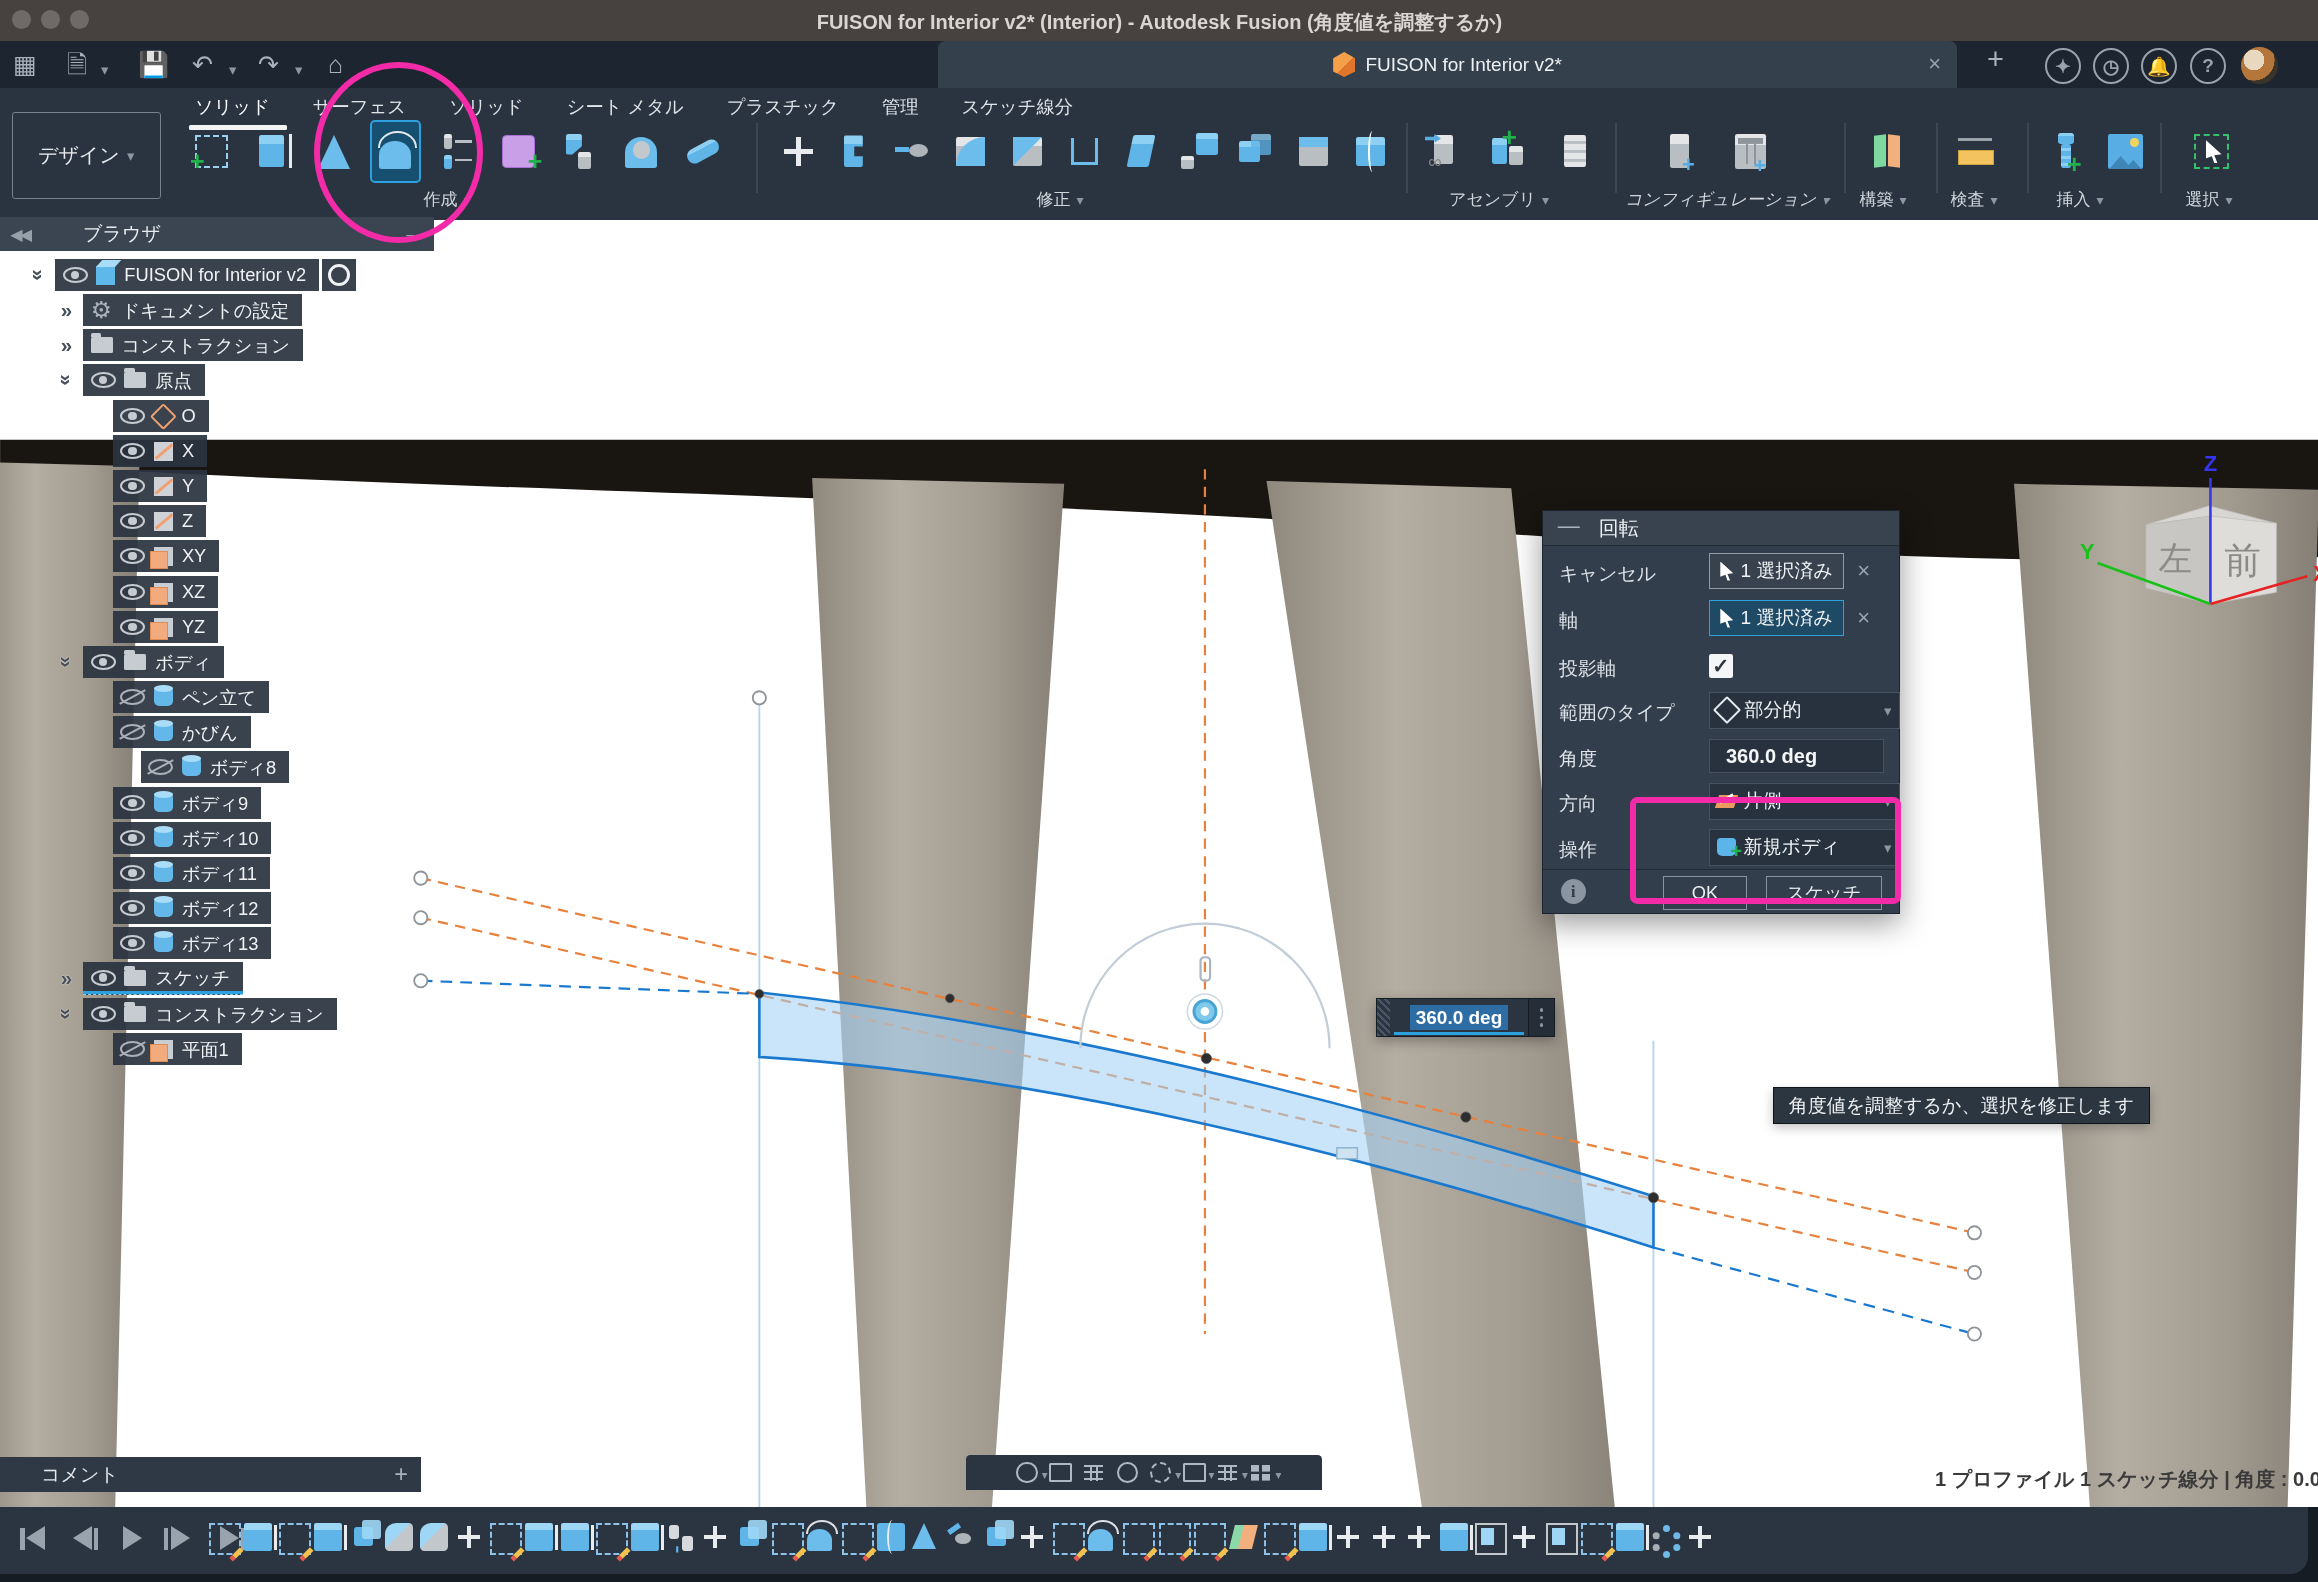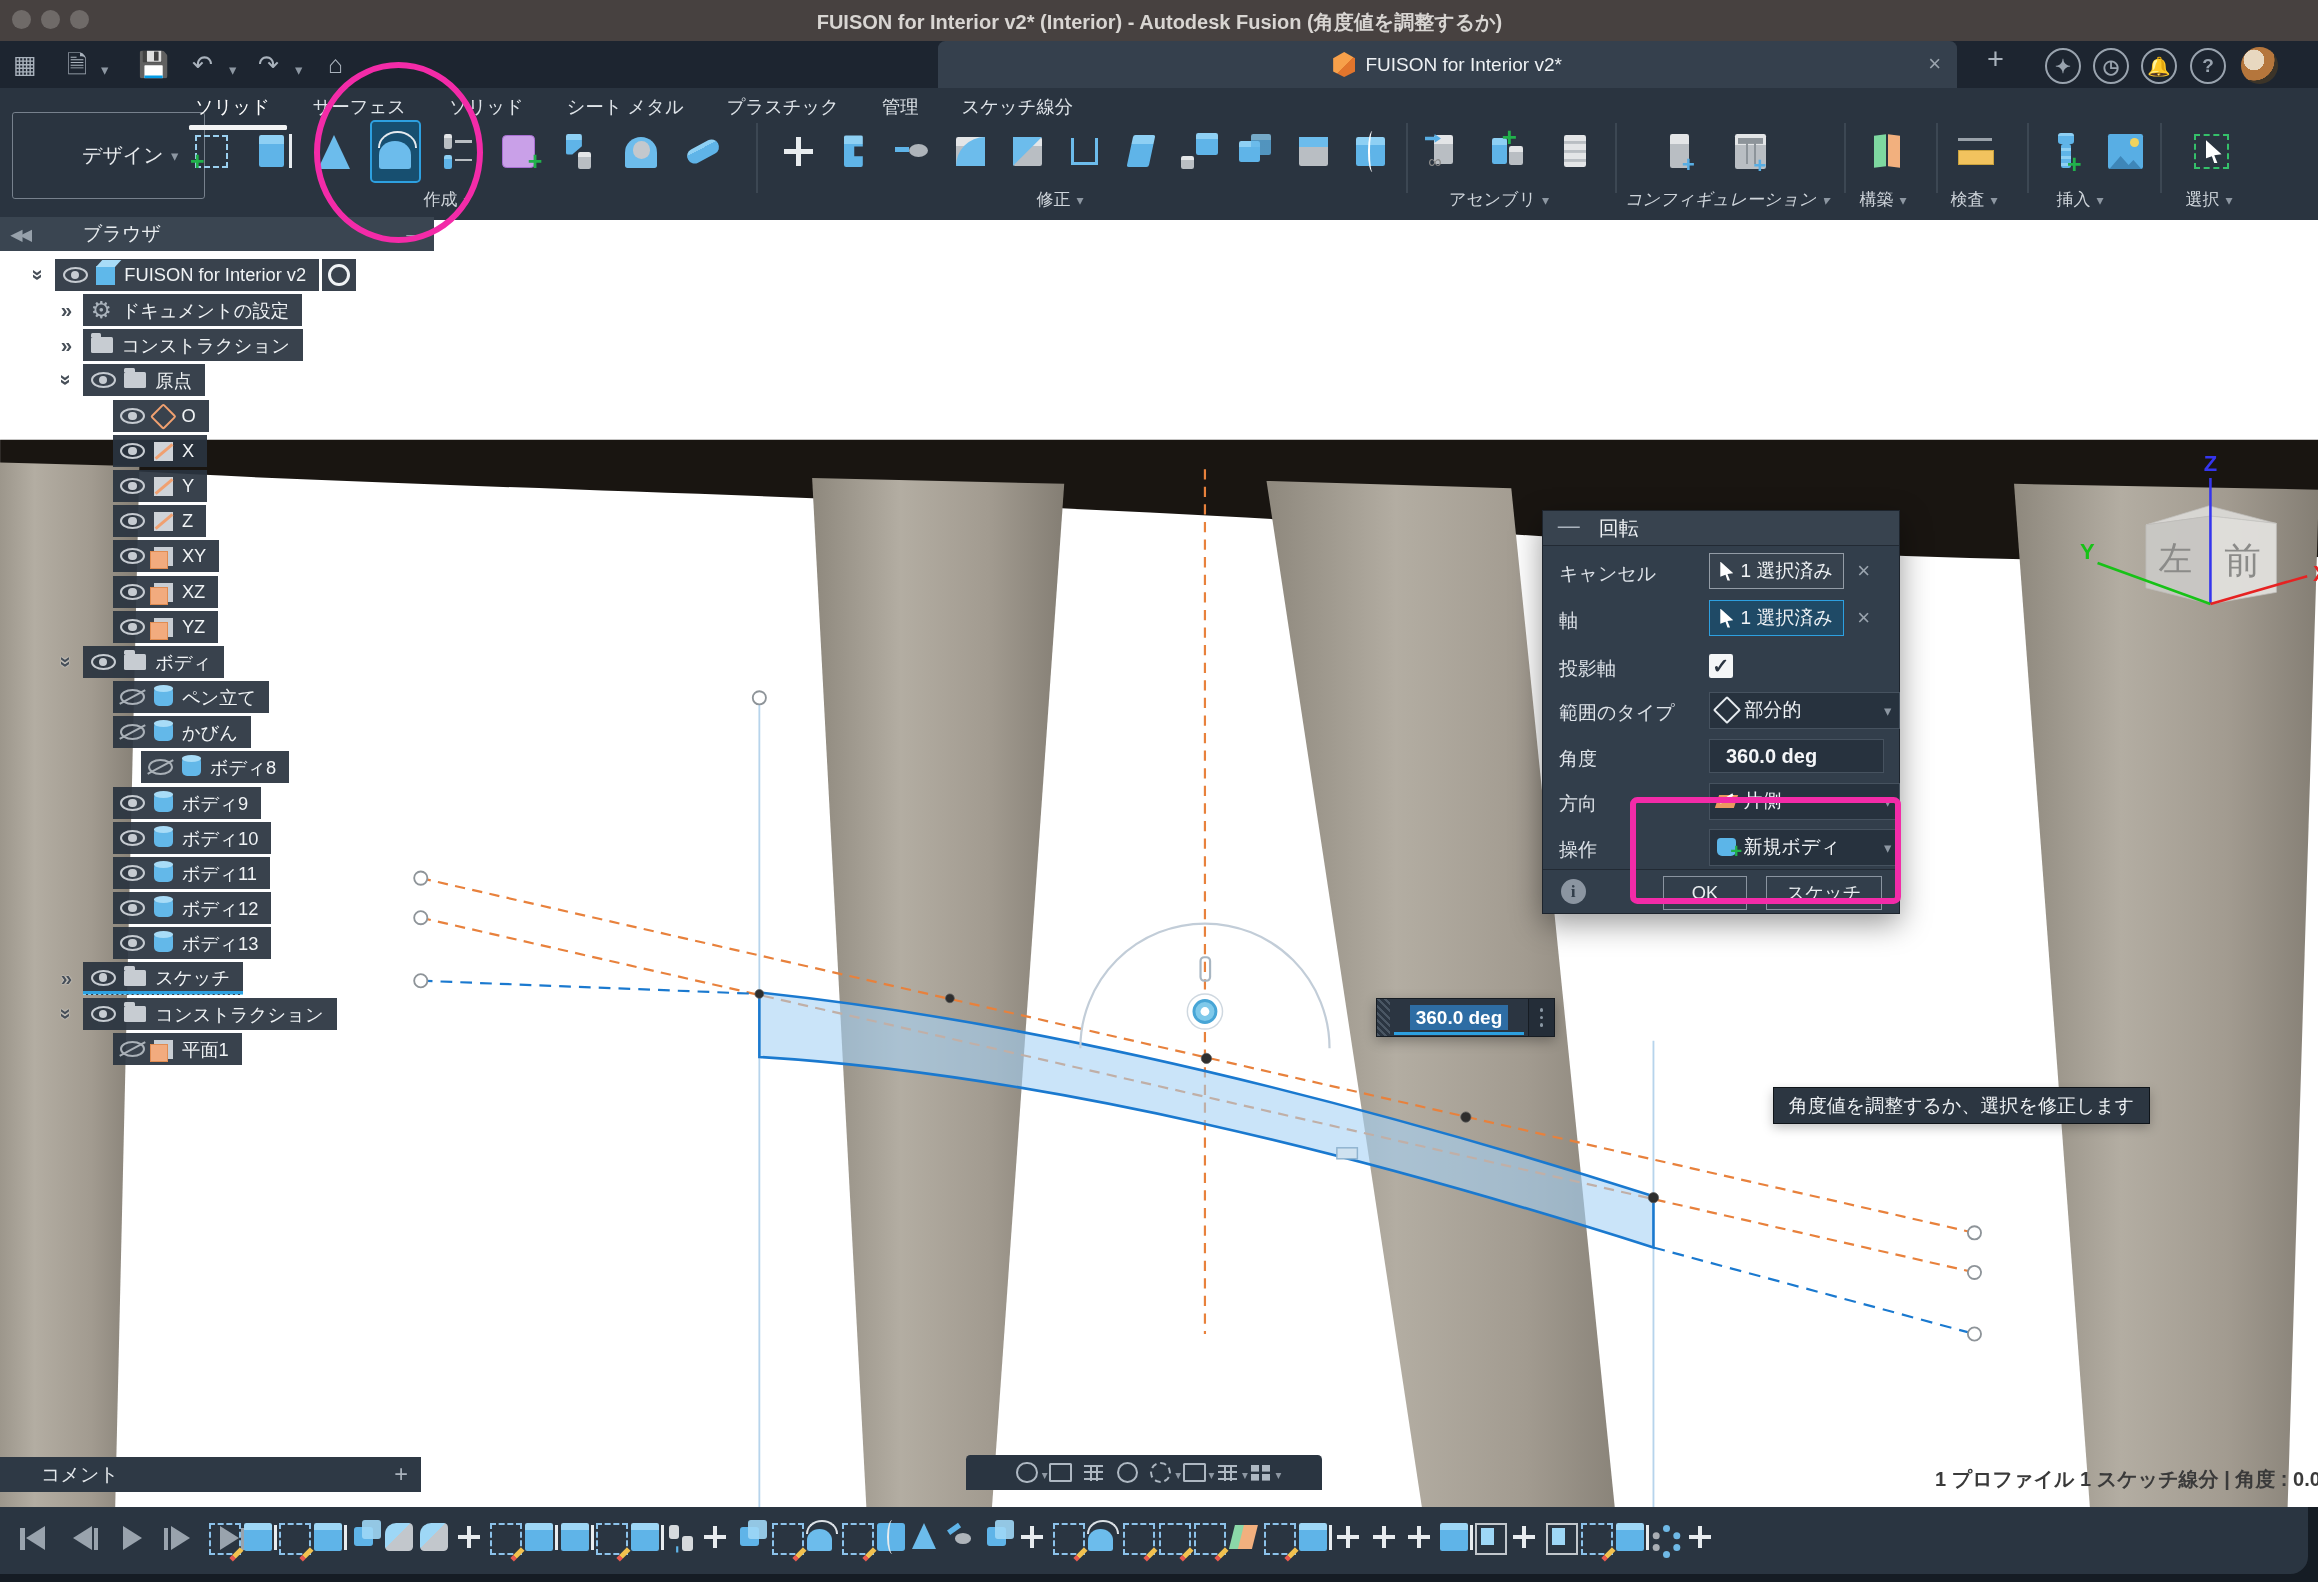--- a/index.html
+++ b/index.html
@@ -18,21 +18,21 @@
   #doc-tab .close{position:absolute;right:16px;top:10.3px;color:#9aa3ad;font-size:22px;}
   .cube-ic{width:22px;height:25px;background:linear-gradient(135deg,#f7a04a 0 55%,#e2752c 55% 100%);clip-path:polygon(50% 0,100% 25%,100% 78%,50% 100%,0 78%,0 25%);}
   #doc-tab .t{color:#eef1f4;font-size:19px;}
   .tr-ic{position:absolute;top:7.3px;width:32px;height:32px;border:2.2px solid #99a3ae;border-radius:50%;color:#99a3ae;
          display:flex;align-items:center;justify-content:center;font-size:19px;font-weight:bold;}
   #avatar{position:absolute;top:5.9px;width:37px;height:37px;border-radius:50%;background:
      radial-gradient(circle at 35% 35%,#e8d8c0 0 30%,#b5763c 31% 60%,#3c3428 61%);}
   
   #ribbon{left:0;top:88px;width:2319px;height:132px;background:#2a3440;border-bottom:1.5px solid #161c24;}
   #ws-btn{position:absolute;left:11.7px;top:23.5px;width:147px;height:85px;border:1.5px solid #77818d;border-radius:2.9px;
-          display:flex;align-items:center;justify-content:center;color:#e8ebee;font-size:20px;gap:7.3px;padding-left:44px;}
+          display:flex;align-items:center;justify-content:center;color:#e8ebee;font-size:20px;gap:7.3px;}
   #ribbon-tabs{position:absolute;left:195px;top:5.9px;display:flex;gap:43px;}
   #ribbon-tabs .rt{color:#dfe4e9;font-size:18.3px;}
   #tab-underline{left:189px;top:37px;width:98px;height:5.1px;background:#f2f3f4;border-radius:1.5px;}
   .sec-label{position:absolute;top:100px;transform:translateX(-50%);color:#cfd5db;font-size:17px;white-space:nowrap;}
   .has-caret::after{content:"▾";color:#8d97a2;font-size:14px;margin-left:5.9px;}
   .rsep{position:absolute;top:35px;width:1.5px;height:70px;background:#3c4753;}
   
   .ric{position:absolute;top:34px;width:47px;height:59px;display:flex;align-items:center;justify-content:center;border-radius:2.9px;}
   .ric.selected{background:#174f70;outline:2.2px solid #2da0e0;}
   .g{position:relative;width:38px;height:38px;}

